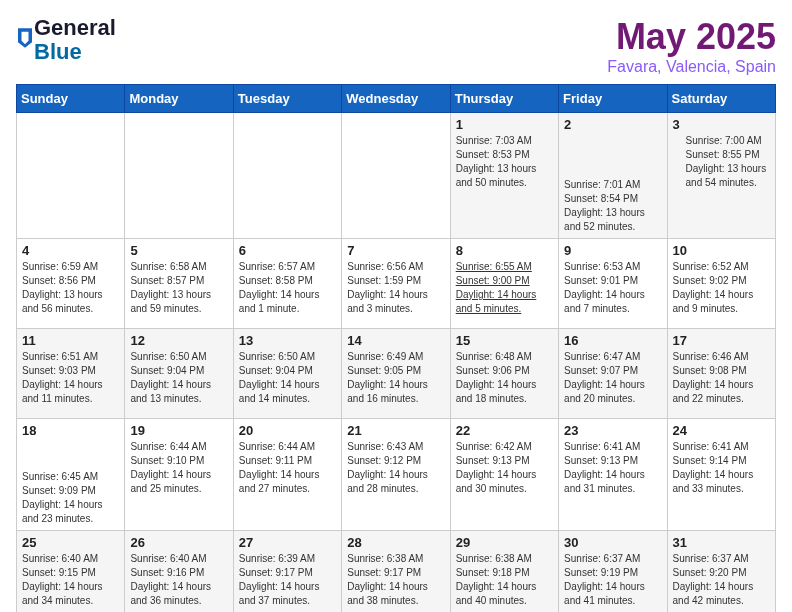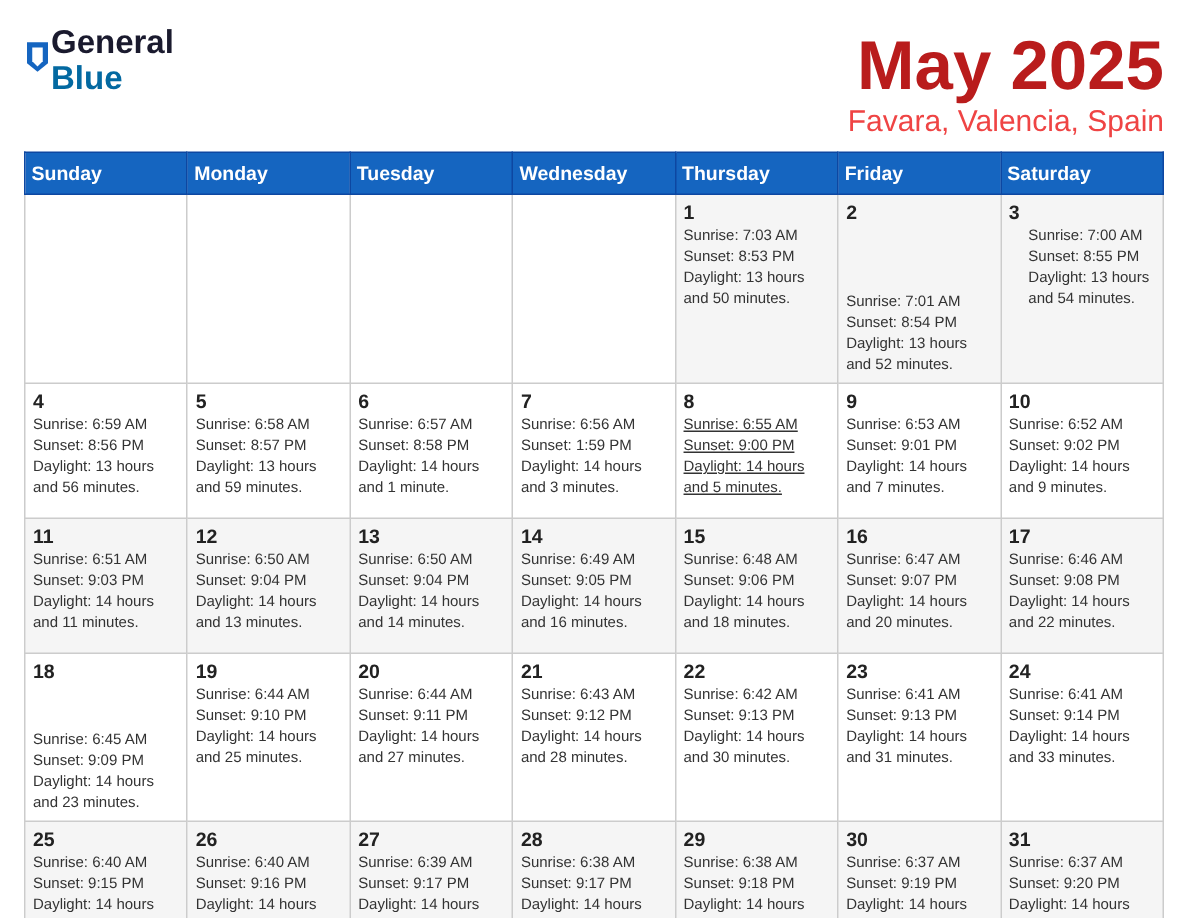--- a/index.html
+++ b/index.html
@@ -30,27 +30,27 @@
     .logo-icon {
       width: 14px;
       height: 20px;
       margin-left: 2px;
       margin-right: 2px;
     }
     .title-block {
       text-align: right;
     }
     .month-title {
-      font-size: 46px;
+      font-size: 36px;
       font-weight: bold;
-      color: #b91c1c;
+      color: #701a75;
     }
     .location {
-      font-size: 20px;
-      color: #ef4444;
+      font-size: 16px;
+      color: #8b5cf6;
     }
     table {
       width: 100%;
       border-collapse: collapse;
       table-layout: fixed;
       padding-left: 16px;
     }
     thead tr th {
       background: #1565c0;
       color: #fff;

